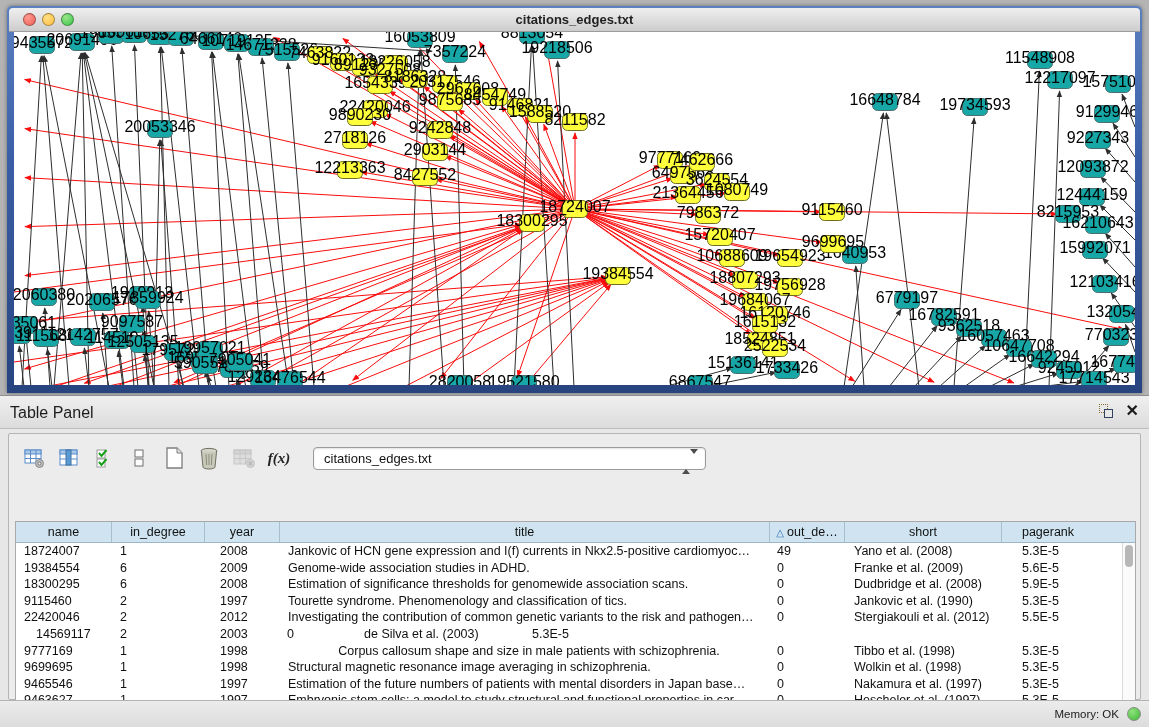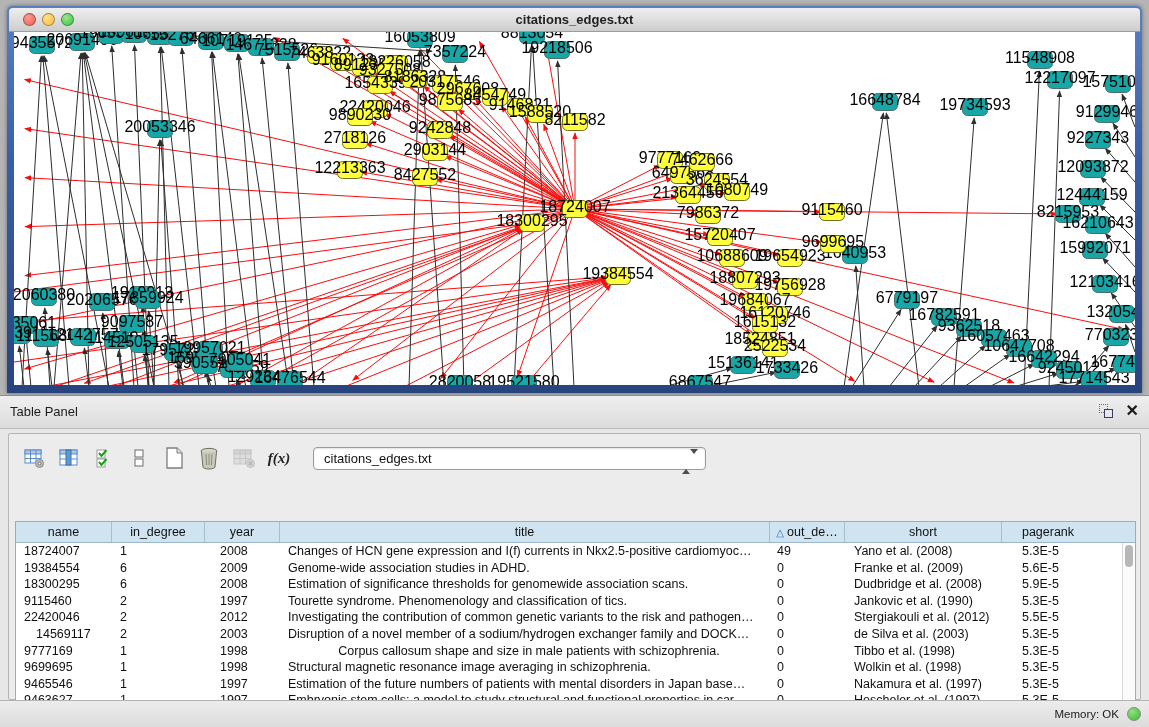--- a/index.html
+++ b/index.html
@@ -21,21 +21,21 @@
   .win-title { text-align:center; font-size:13px; line-height:24px; color:#222; font-weight:bold; }
   .net-canvas { position:absolute; left:7px; right:7px; top:26px; bottom:8px;
     background:#fff; overflow:hidden; }
   .net-canvas svg { display:block; }
 
   
   .table-panel { position:absolute; left:0; top:395px; width:1149px; height:332px;
     background:#e7e7e7; border-top:1px solid #8f8f8f; }
   .panel-header { position:relative; height:33px;
     background:linear-gradient(180deg,#efefef,#dcdcdc); border-bottom:1px solid #bdbdbd; }
-  .panel-title { position:absolute; left:10px; top:8px; font-size:13px; color:#1d1d1d; }
+  .panel-title { position:absolute; left:10px; top:8px; font-size:16px; color:#1d1d1d; }
   .ph-icons { position:absolute; right:10px; top:7px; display:flex; gap:12px; align-items:center; }
   .float-ic { width:16px; height:16px; position:relative; cursor:pointer; }
   .float-ic .sq1 { position:absolute; left:1px; top:1px; width:9px; height:9px; border:1.5px dotted #8a6d2f; }
   .float-ic .sq2 { position:absolute; right:1px; bottom:1px; width:9px; height:9px;
     border:1.5px solid #33405e; background:#e7e7e7; }
   .close-ic { font-size:16px; font-weight:bold; color:#1b1b1b; line-height:16px; cursor:pointer; }
 
   .panel-inner { position:absolute; left:8px; right:8px; top:37px; height:267px;
     border:1px solid #b5b5b5; border-radius:2px; background:#ececec; }
 
@@ -789,21 +789,21 @@
           <div class="gh-cell" style="width: 490px; text-align: center;">title</div>
           <div class="gh-cell" style="width: 75px;"><span class="sort-tri">△</span>out_de…</div>
           <div class="gh-cell" style="width: 157px;">short</div>
           <div class="gh-cell" style="width: 92px;">pagerank</div>
         </div>
       <div class="grid-body" id="grid-body">
           <div class="grid-row">
             <div class="gr-cell" style="width: 96px; padding-left: 8px;">18724007</div>
             <div class="gr-cell" style="width: 93px; padding-left: 8px;">1</div>
             <div class="gr-cell" style="width: 75px; padding-left: 15px;">2008</div>
-            <div class="gr-cell" style="width: 490px; padding-left: 8px;">Changes of HCN gene expression and I(f) currents in Nkx2.5-positive cardiomyoc…</div>
+            <div class="gr-cell" style="width: 490px; padding-left: 8px;">Jankovic of HCN gene expression and I(f) currents in Nkx2.5-positive cardiomyoc…</div>
             <div class="gr-cell" style="width: 75px; padding-left: 7px;">49</div>
             <div class="gr-cell" style="width: 157px; padding-left: 9px;">Yano et al. (2008)</div>
             <div class="gr-cell" style="width: 92px; padding-left: 20px;">5.3E-5</div>
           </div>
           <div class="grid-row">
             <div class="gr-cell" style="width: 96px; padding-left: 8px;">19384554</div>
             <div class="gr-cell" style="width: 93px; padding-left: 8px;">6</div>
             <div class="gr-cell" style="width: 75px; padding-left: 15px;">2009</div>
             <div class="gr-cell" style="width: 490px; padding-left: 8px;">Genome-wide association studies in ADHD.</div>
             <div class="gr-cell" style="width: 75px; padding-left: 7px;">0</div>
@@ -834,21 +834,20 @@
             <div class="gr-cell" style="width: 75px; padding-left: 15px;">2012</div>
             <div class="gr-cell" style="width: 490px; padding-left: 8px;">Investigating the contribution of common genetic variants to the risk and pathogen…</div>
             <div class="gr-cell" style="width: 75px; padding-left: 7px;">0</div>
             <div class="gr-cell" style="width: 157px; padding-left: 9px;">Stergiakouli et al. (2012)</div>
             <div class="gr-cell" style="width: 92px; padding-left: 20px;">5.5E-5</div>
           </div>
           <div class="grid-row">
             <div class="gr-cell" style="width: 96px; padding-left: 20px;">14569117</div>
             <div class="gr-cell" style="width: 93px; padding-left: 8px;">2</div>
             <div class="gr-cell" style="width: 75px; padding-left: 15px;">2003</div>
-            <div class="gr-cell" style="width: 490px; padding-left: 8px;">Disruption of a novel member of a sodium/hydrogen exchanger family and DOCK…</div>
             <div class="gr-cell" style="width: 75px; padding-left: 7px;">0</div>
             <div class="gr-cell" style="width: 157px; padding-left: 9px;">de Silva et al. (2003)</div>
             <div class="gr-cell" style="width: 92px; padding-left: 20px;">5.3E-5</div>
           </div>
           <div class="grid-row">
             <div class="gr-cell" style="width: 96px; padding-left: 8px;">9777169</div>
             <div class="gr-cell" style="width: 93px; padding-left: 8px;">1</div>
             <div class="gr-cell" style="width: 75px; padding-left: 15px;">1998</div>
             <div class="gr-cell" style="width: 490px; padding-left: 8px; text-align: center;">Corpus callosum shape and size in male patients with schizophrenia.</div>
             <div class="gr-cell" style="width: 75px; padding-left: 7px;">0</div>

